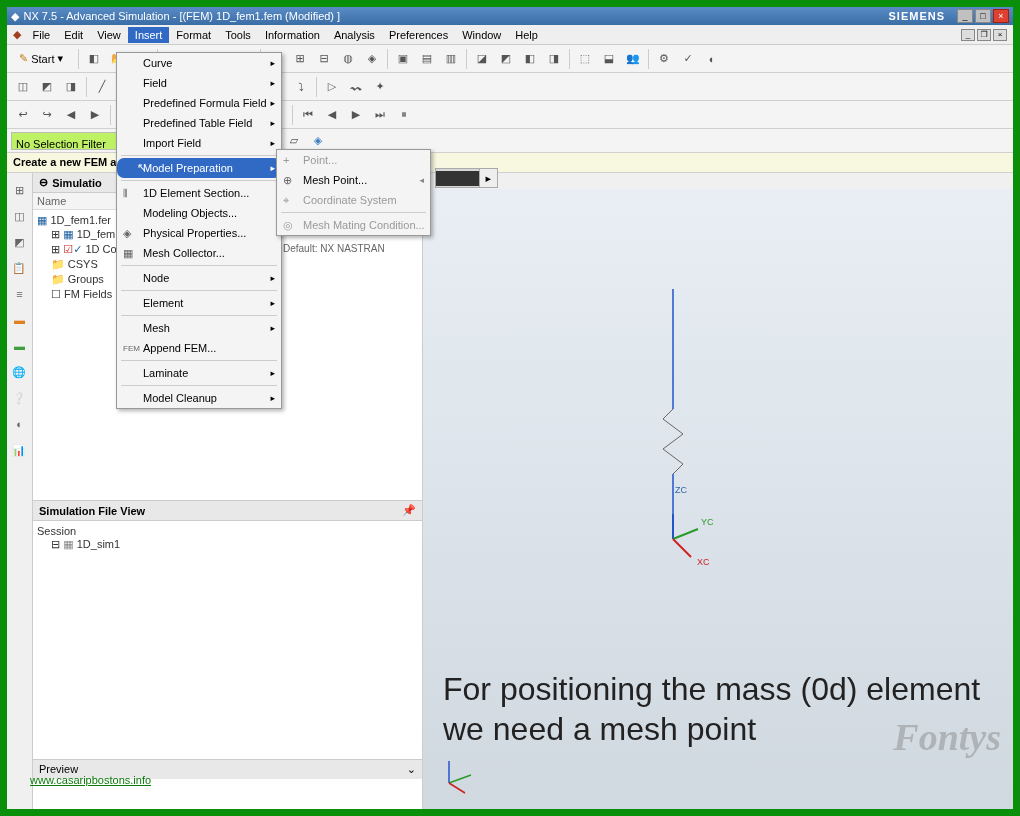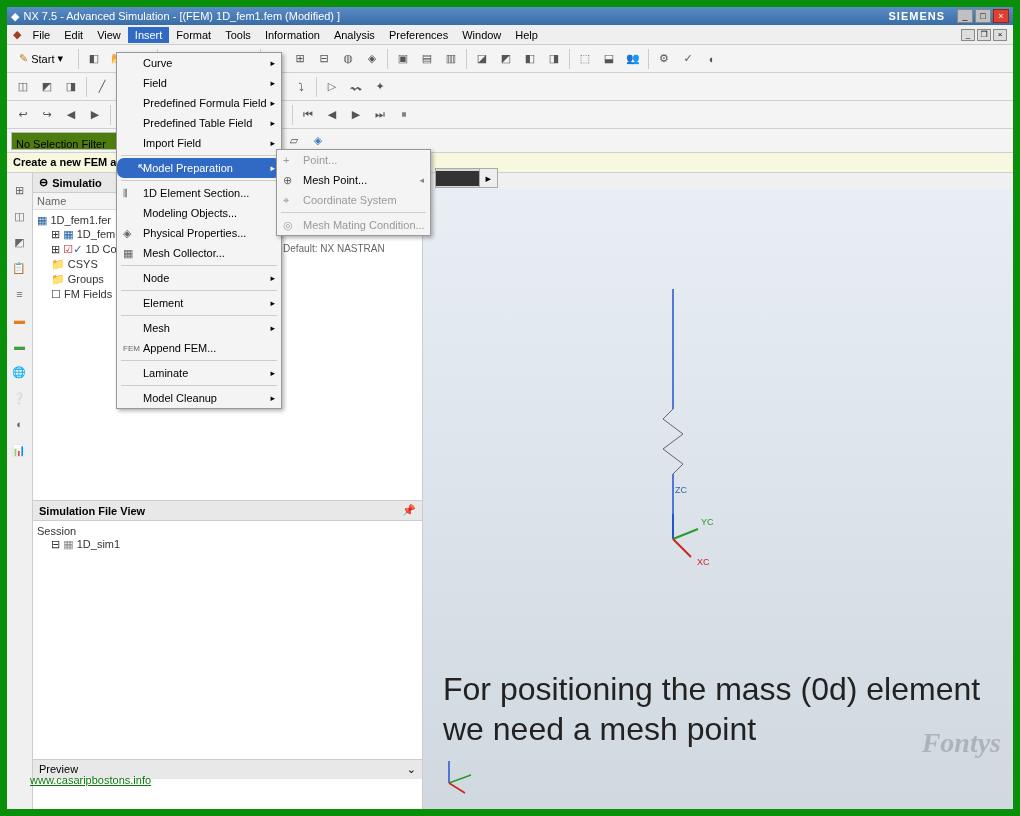--- a/index.html
+++ b/index.html
@@ -13,21 +13,21 @@
 .menubar { background: #efefef; border-bottom: 1px solid #ccc; display: flex; align-items: center; padding: 2px 6px; height: 20px; }
 .menubar .mitem { padding: 2px 7px; }
 .menubar .mitem.open { background: #316ac5; color: #fff; }
 .menubar .doc-controls { margin-left: auto; display: flex; }
 .doc-btn { width: 14px; height: 12px; margin-left: 2px; border: 1px solid #888; background: #ddd; font-size: 8px; display:inline-flex; align-items:center; justify-content:center; }
 .toolbar { background: #f4f4f4; border-bottom: 1px solid #d0d0d0; display: flex; align-items: center; padding: 2px 4px; height: 28px; flex-wrap: nowrap; overflow: hidden; }
 .tbtn { width: 22px; height: 22px; margin: 0 1px; display: inline-flex; align-items: center; justify-content: center; border: 1px solid transparent; border-radius: 2px; color: #555; }
 .tsep { width: 1px; height: 20px; background: #ccc; margin: 0 3px; }
 .start-btn { padding: 2px 8px; margin-right: 4px; display: inline-flex; align-items: center; }
 .filter-bar { background: #f4f4f4; border-bottom: 1px solid #d0d0d0; display: flex; align-items: center; padding: 2px 4px; height: 24px; }
-.filter-box { border: 1px solid #bbb; background: #4d7c0f; padding: 5px 4px; width: 120px; height: 18px; }
+.filter-box { border: 1px solid #bbb; background: #bef264; padding: 5px 4px; width: 120px; height: 18px; }
 .prompt-bar { background: #f8f8e0; border-bottom: 1px solid #d0d0d0; padding: 3px 6px; height: 20px; font-weight: bold; }
 .content { flex: 1; display: flex; min-height: 0; }
 .vert-toolbar { width: 26px; background: #f0f0f0; border-right: 1px solid #ccc; display: flex; flex-direction: column; align-items: center; padding-top: 4px; }
 .vbtn { width: 20px; height: 20px; margin: 3px 0; display: flex; align-items: center; justify-content: center; color: #666; }
 .left-panel { width: 390px; background: #fff; border-right: 1px solid #ccc; display: flex; flex-direction: column; position: relative; }
 .panel-header { background: #e8e8e8; border-bottom: 1px solid #ccc; padding: 3px 6px; display: flex; align-items: center; font-weight: bold; }
 .panel-header .pin { margin-left: auto; color: #666; }
 .tree { padding: 4px; flex: 1; overflow: auto; color: #333; }
 .tree-head { background: #f4f4f4; border-bottom: 1px solid #ddd; padding: 2px 4px; color: #666; }
 .tree ul { list-style: none; padding-left: 14px; }
@@ -39,21 +39,21 @@
 .viewport { flex: 1; background: linear-gradient(to bottom, #e8eef4, #d0d8e0); position: relative; margin-top: 16px; }
 .dropdown { position: absolute; background: #f4f4f4; border: 1px solid #999; box-shadow: 2px 2px 4px rgba(0,0,0,0.3); }
 .dropdown .ditem { padding: 4px 22px 4px 26px; display: flex; align-items: center; position: relative; white-space: nowrap; }
 .dropdown .ditem.sel { background: #316ac5; color: #fff; border-radius: 7px; }
 .dropdown .ditem .arrow { position: absolute; right: 6px; font-size: 9px; }
 .dropdown .dsep { height: 1px; background: #ccc; margin: 2px 4px; }
 .dropdown .ditem.disabled { color: #999; }
 .insert-menu { top: 52px; left: 116px; width: 166px; }
 .prep-menu { top: 149px; left: 276px; width: 155px; }
 .overlay-text { position: absolute; left: 20px; bottom: 60px; font-size: 32px; font-family: Arial; color: #222; line-height: 1.25; }
-.watermark { position: absolute; right: 12px; bottom: 50px; font-size: 28px; font-style: italic; font-weight: bold; color: rgba(120,120,120,0.4); font-family: Georgia, serif; }
+.watermark { position: absolute; right: 12px; bottom: 50px; font-size: 38px; font-style: italic; font-weight: bold; color: rgba(120,120,120,0.4); font-family: Georgia, serif; }
 .link-overlay { position: absolute; left: 30px; bottom: 30px; color: #0a7a0a; font-size: 11px; text-decoration: underline; z-index: 50; }
 .datum-text { position: absolute; font-size: 9px; color: #3366aa; }
 .tabbar { position: absolute; top: 168px; left: 435px; display: flex; align-items: center; background: #d8d8d8; border: 1px solid #aaa; height: 20px; }
 .tab { background: #333; color: #fff; padding: 2px 20px; font-size: 10px; }
 .tab-nav { width: 18px; height: 18px; display: flex; align-items: center; justify-content: center; background: #eee; border-left: 1px solid #aaa; }
 </style>
 </head>
 <body>
 
 <div class="app-frame">

